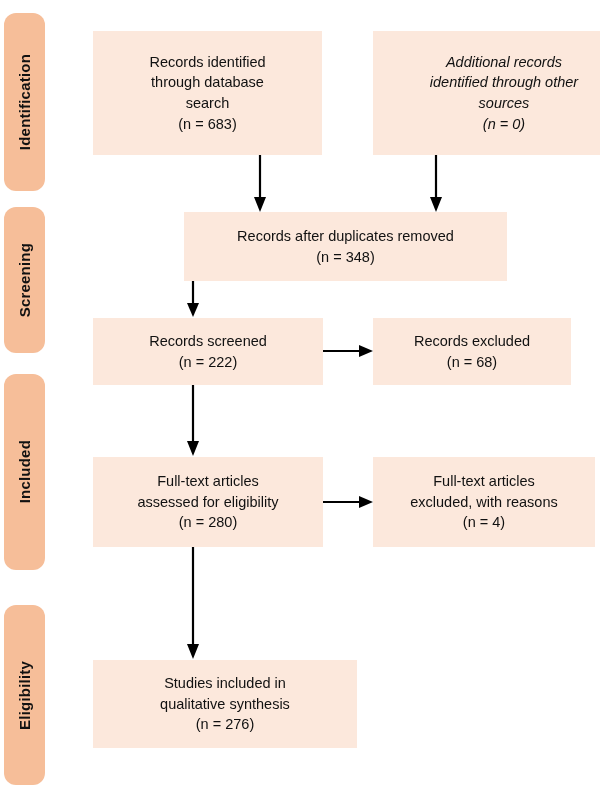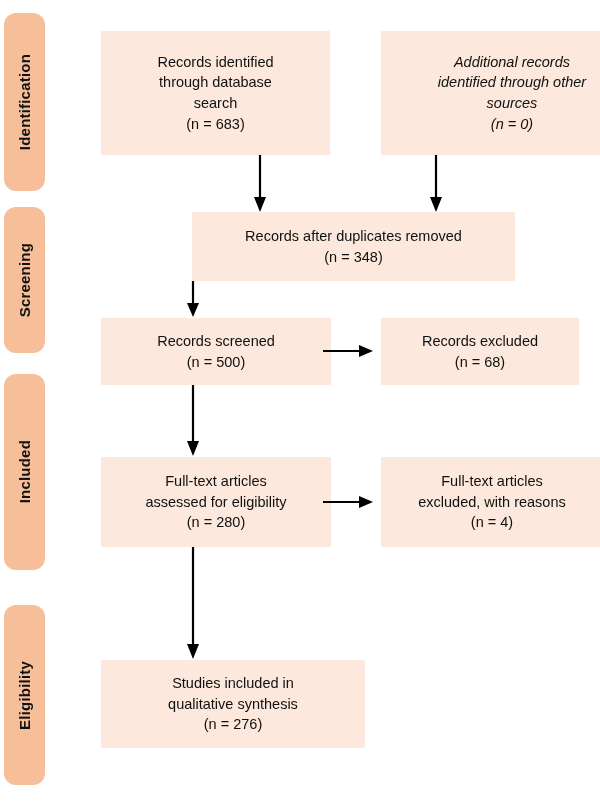--- a/index.html
+++ b/index.html
@@ -39,21 +39,20 @@
 
   
   .flow-box {
     position: absolute;
     background: #FCE8DC;
     display: flex;
     align-items: center;
     justify-content: center;
     box-sizing: border-box;
     padding: 4px 8px;
-    margin-left: 8px;
   }
   .flow-box .box-text {
     font-size: 14.5px;
     line-height: 1.42;
     color: #111111;
     text-align: center;
     white-space: pre-line;
   }
 
   
@@ -119,21 +118,21 @@
 (n = 348)</span>
   </div>
 
   <svg class="connector" style="left:185px; top:281px; width:16px; height:37px;" viewBox="0 0 16 37">
     <line x1="8" y1="0" x2="8" y2="25"></line>
     <polygon points="8,36 2,22 14,22"></polygon>
   </svg>
 
   <div class="flow-box" style="left:93px; top:318px; width:230px; height:67px;">
     <span class="box-text">Records screened
-(n = 500)</span>
+(n = 222)</span>
   </div>
 
   <div class="flow-box" style="left:373px; top:318px; width:198px; height:67px;">
     <span class="box-text">Records excluded
 (n = 68)</span>
   </div>
 
   <svg class="connector" style="left:323px; top:343px; width:51px; height:16px;" viewBox="0 0 51 16">
     <line x1="0" y1="8" x2="38" y2="8"></line>
     <polygon points="50,8 36,2 36,14"></polygon>

